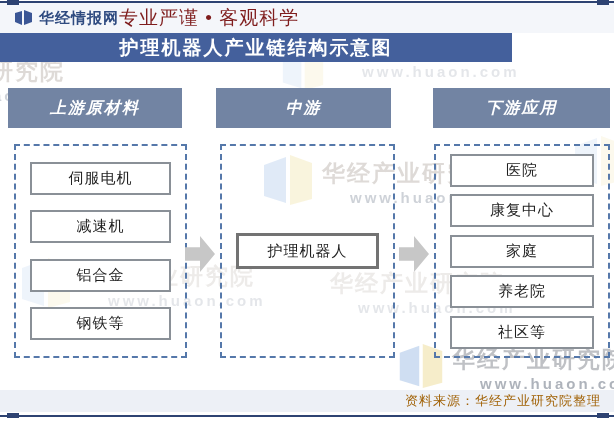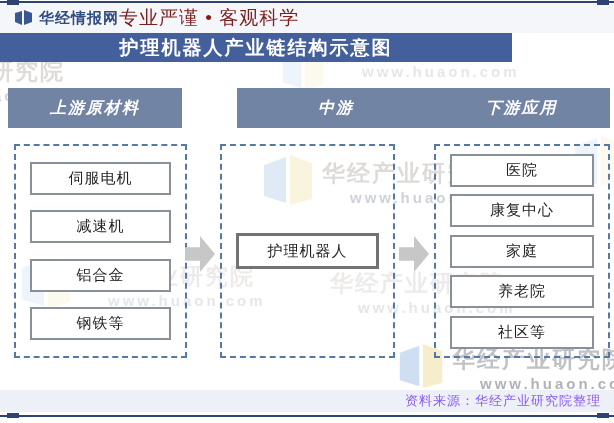--- a/index.html
+++ b/index.html
@@ -19,38 +19,38 @@
   .brand{display:flex;align-items:center;gap:6px;color:#2f4b80;font-size:15px;font-weight:bold;letter-spacing:1px;}
   .slogan{color:#7f1d1d;font-size:19px;letter-spacing:1px;}
   
   .titlebar{position:absolute;top:33px;left:0;width:512px;height:29px;background:#44609c;color:#ffffff;
             display:flex;align-items:center;justify-content:center;font-size:19px;font-weight:bold;
             letter-spacing:2px;z-index:2;}
   
   .col-header{position:absolute;top:88px;height:40px;background:#7284a3;color:#ffffff;
               display:flex;align-items:center;justify-content:center;font-size:16px;font-weight:bold;
               letter-spacing:2px;z-index:2;font-style:italic;}
-  .h-left{left:8px;width:174px;} .h-mid{left:237px;width:198px;} .h-right{left:433px;width:177px;}
+  .h-left{left:8px;width:174px;} .h-mid{left:216px;width:175px;} .h-right{left:433px;width:177px;}
   
   .dashed{position:absolute;top:144px;height:214px;border:2px dashed #5578aa;box-sizing:border-box;
           display:flex;flex-direction:column;justify-content:space-evenly;padding:0 14px;z-index:2;}
   .d-left{left:14px;width:173px;}
   .d-mid{left:220px;width:175px;justify-content:center;}
   .d-right{left:434px;width:176px;}
   .item{background:#ffffff;border:2px solid #8a9097;height:33px;box-sizing:border-box;
         display:flex;align-items:center;justify-content:center;font-size:15px;color:#1f1f1f;letter-spacing:1px;}
   .mid-item{border:3px solid #737373;height:36px;}
   
   .arrow{position:absolute;top:236px;width:30px;height:36px;background:#c7c7c7;z-index:2;
          clip-path:polygon(0 31%,50% 31%,50% 0,100% 50%,50% 100%,50% 69%,0 69%);}
   .a1{left:185px;} .a2{left:399px;}
   
   .sourcebar{position:absolute;top:390px;left:0;width:614px;height:22px;background:#edf0f6;
              display:flex;align-items:center;justify-content:flex-end;padding-right:13px;
-             box-sizing:border-box;color:#8b5cf6;font-size:13px;z-index:2;letter-spacing:1px;}
+             box-sizing:border-box;color:#a16207;font-size:13px;z-index:2;letter-spacing:1px;}
   
   .wm{position:absolute;display:flex;align-items:center;gap:8px;z-index:1;pointer-events:none;}
   .wm-texts{display:flex;flex-direction:column;}
   .wm-t1{font-size:23px;font-weight:bold;color:rgba(146,134,122,0.30);letter-spacing:2px;white-space:nowrap;}
   .wm-t2{font-size:15px;font-weight:bold;color:rgba(147,155,168,0.45);letter-spacing:3px;margin-left:28px;white-space:nowrap;}
   .wm.strong .wm-t1{color:rgba(138,142,150,0.55);}
   .wm.strong .wm-t2{color:rgba(140,147,158,0.70);}
   .wm.faint{opacity:0.55;}
   .wm1{left:-110px;top:56px;}
   .wm1b{left:280px;top:48px;}

